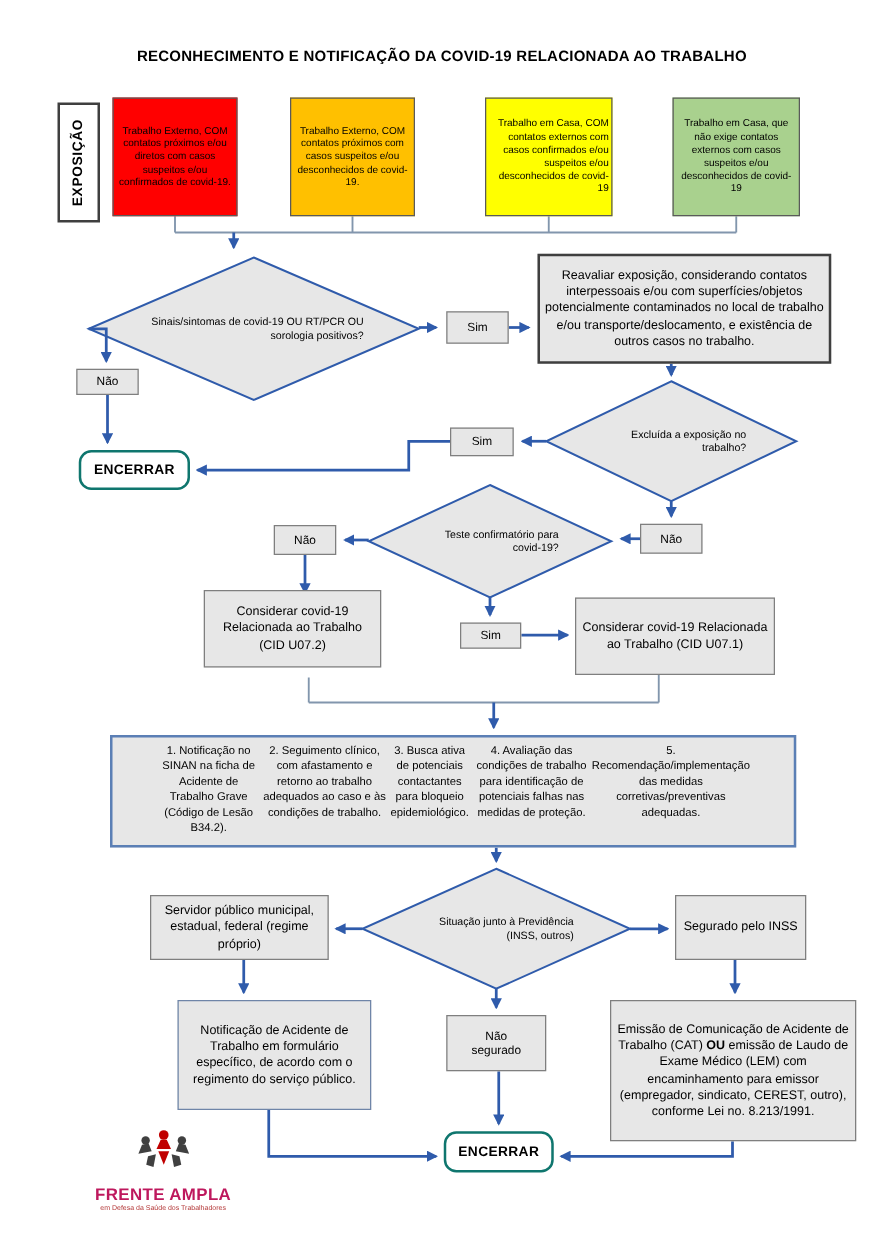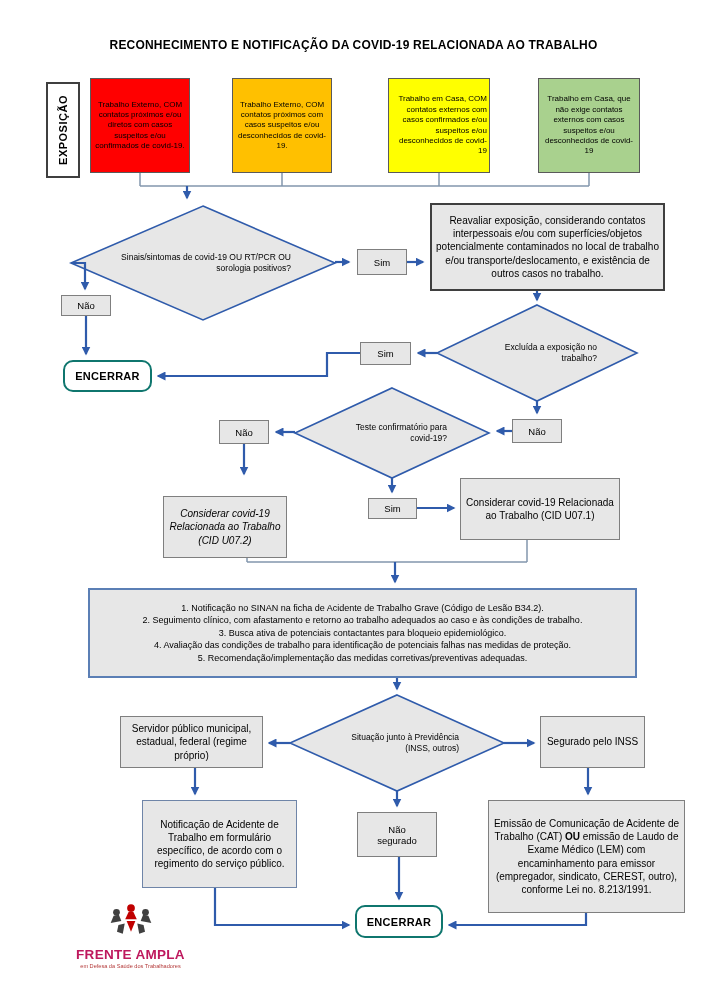--- a/index.html
+++ b/index.html
@@ -10,21 +10,21 @@
   .graybox{background:#e7e7e7;border:1.5px solid #7f7f7f;}
   .bluebox{background:#e7e7e7;border:1.5px solid #6f85a8;}
   .expobox{border:1px solid #5a5a5a;font-size:8px;line-height:1.3;padding:2px;}
   .t-node{font-size:10px;line-height:1.32;padding:3px;}
   .t-label{font-size:9.5px;}
   .endbox{background:#fff;border:2px solid #0f766e;border-radius:10px;font-weight:bold;font-size:11px;letter-spacing:.3px;}
   .dtext{position:absolute;box-sizing:border-box;display:flex;align-items:center;justify-content:center;
          text-align:right;font-size:8.5px;line-height:1.35;}
   .title{position:absolute;left:0;top:38px;width:707px;text-align:center;
          font-weight:bold;font-size:12px;letter-spacing:.2px;}
-  .listbox{background:#e7e7e7;border:2px solid #5b7fb5;display:flex;flex-direction:column;
+  .listbox{background:#e7e7e7;border:2px solid #5b7fb5;display:flex;flex-direction:row;
            justify-content:center;padding:4px 35px;}
   .listbox div{text-align:center;font-size:9px;line-height:1.38;}
   .vertical{transform:rotate(-90deg);white-space:nowrap;font-weight:bold;font-size:11px;letter-spacing:.5px;}
   .logoname{font-weight:bold;font-size:13.5px;color:#be185d;letter-spacing:.3px;line-height:1;}
   .logoslogan{font-size:5.6px;color:#b43a3a;margin-top:1px;}
   svg.layer{position:absolute;left:0;top:0;}
 </style>
 </head>
 <body>
 
@@ -109,21 +109,21 @@
 
   <div class="abs node graybox t-label" style="left:357px;top:249px;width:50px;height:26px;">Sim</div>
   <div class="abs node graybox t-label" style="left:61px;top:295px;width:50px;height:21px;">Não</div>
   <div class="abs node graybox t-label" style="left:360px;top:342px;width:51px;height:23px;">Sim</div>
   <div class="abs node graybox t-label" style="left:219px;top:420px;width:50px;height:24px;">Não</div>
   <div class="abs node graybox t-label" style="left:512px;top:419px;width:50px;height:24px;">Não</div>
   <div class="abs node graybox t-label" style="left:368px;top:498px;width:49px;height:21px;">Sim</div>
 
   <div class="abs node t-node" style="left:430px;top:203px;width:235px;height:88px;background:#e7e7e7;border:2px solid #3f3f3f;">Reavaliar exposição, considerando contatos interpessoais e/ou com superfícies/objetos potencialmente contaminados no local de trabalho e/ou transporte/deslocamento, e existência de outros casos no trabalho.</div>
 
-  <div class="abs node graybox t-node" style="left:163px;top:496px;width:124px;height:62px;font-style:italic;">Considerar covid-19 Relacionada ao Trabalho (CID U07.2)</div>
+  <div class="abs node graybox t-node" style="left:163px;top:472px;width:142px;height:62px;">Considerar covid-19 Relacionada ao Trabalho (CID U07.2)</div>
   <div class="abs node graybox t-node" style="left:460px;top:478px;width:160px;height:62px;">Considerar covid-19 Relacionada ao Trabalho (CID U07.1)</div>
 
   <div class="abs listbox" style="left:88px;top:588px;width:549px;height:90px;">
     <div>1.   Notificação no SINAN na ficha de Acidente de Trabalho Grave (Código de Lesão B34.2).</div>
     <div>2.   Seguimento clínico, com afastamento e retorno ao trabalho adequados ao caso e às condições de trabalho.</div>
     <div>3.   Busca ativa de potenciais contactantes para bloqueio epidemiológico.</div>
     <div>4.   Avaliação das condições de trabalho para identificação de potenciais falhas nas medidas de proteção.</div>
     <div>5.   Recomendação/implementação das medidas corretivas/preventivas adequadas.</div>
   </div>
 

